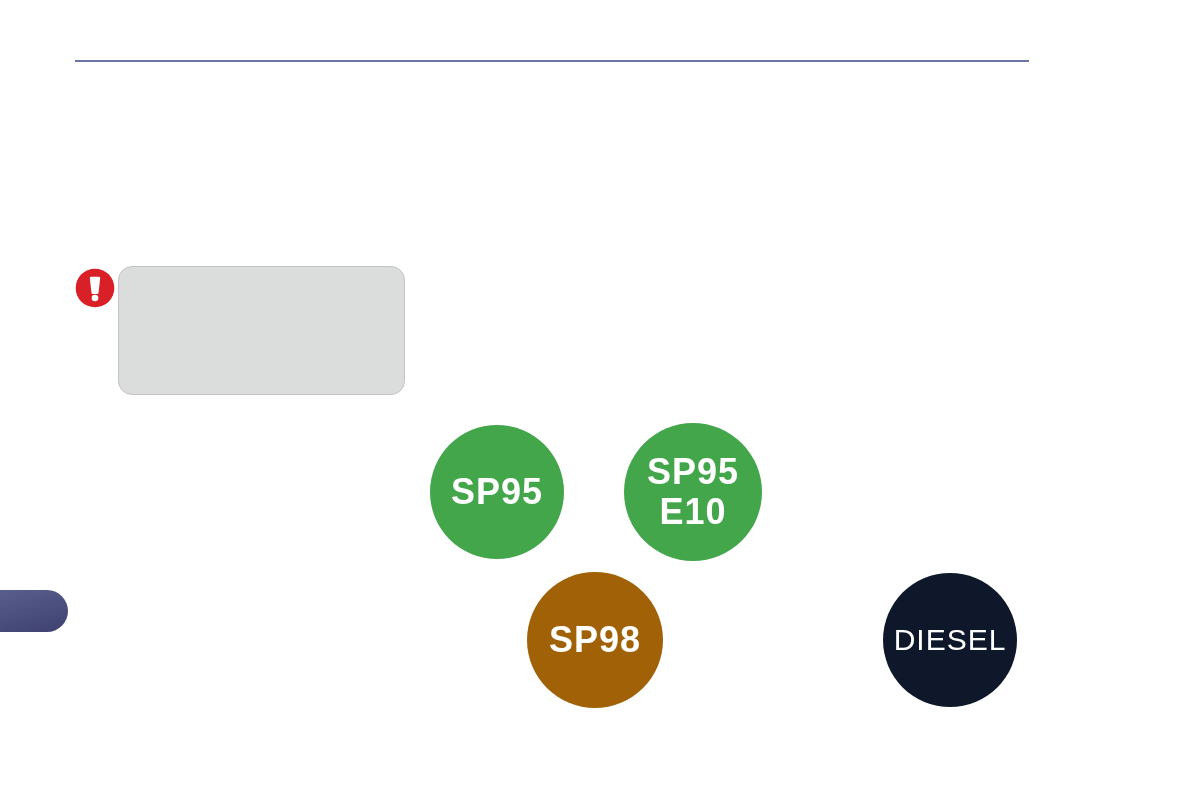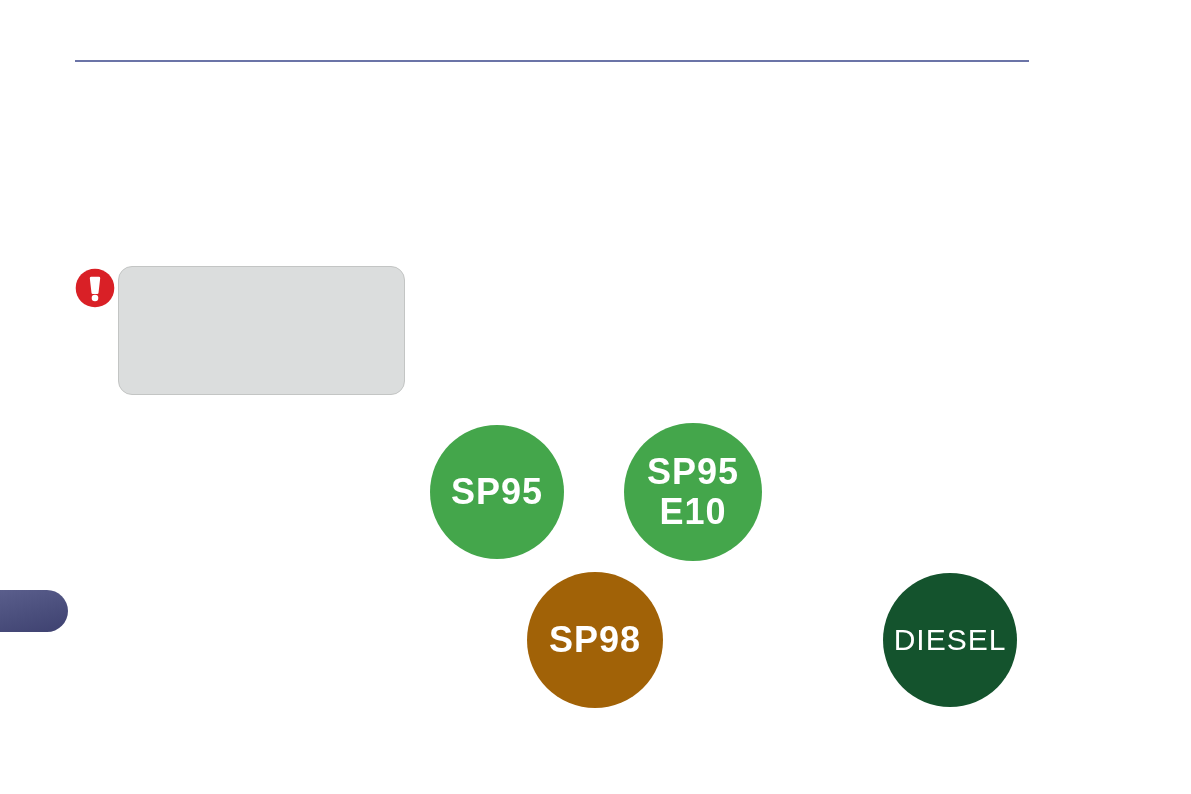--- a/index.html
+++ b/index.html
@@ -113,17 +113,17 @@
 
   <div class="fuel-circle fuel-sp95e10" style="background-color: rgb(68, 166, 75);">
     <span class="sp-font">SP95</span>
     <span class="sp-font">E10</span>
   </div>
 
   <div class="fuel-circle fuel-sp98" style="background-color: #a16207;">
     <span class="sp-font">SP98</span>
   </div>
 
-  <div class="fuel-circle fuel-diesel" style="background-color: #14532d;">
+  <div class="fuel-circle fuel-diesel" style="background-color: #0f172a;">
     <span class="diesel-font">DIESEL</span>
   </div>
 
 </div>
 
 </body></html>

